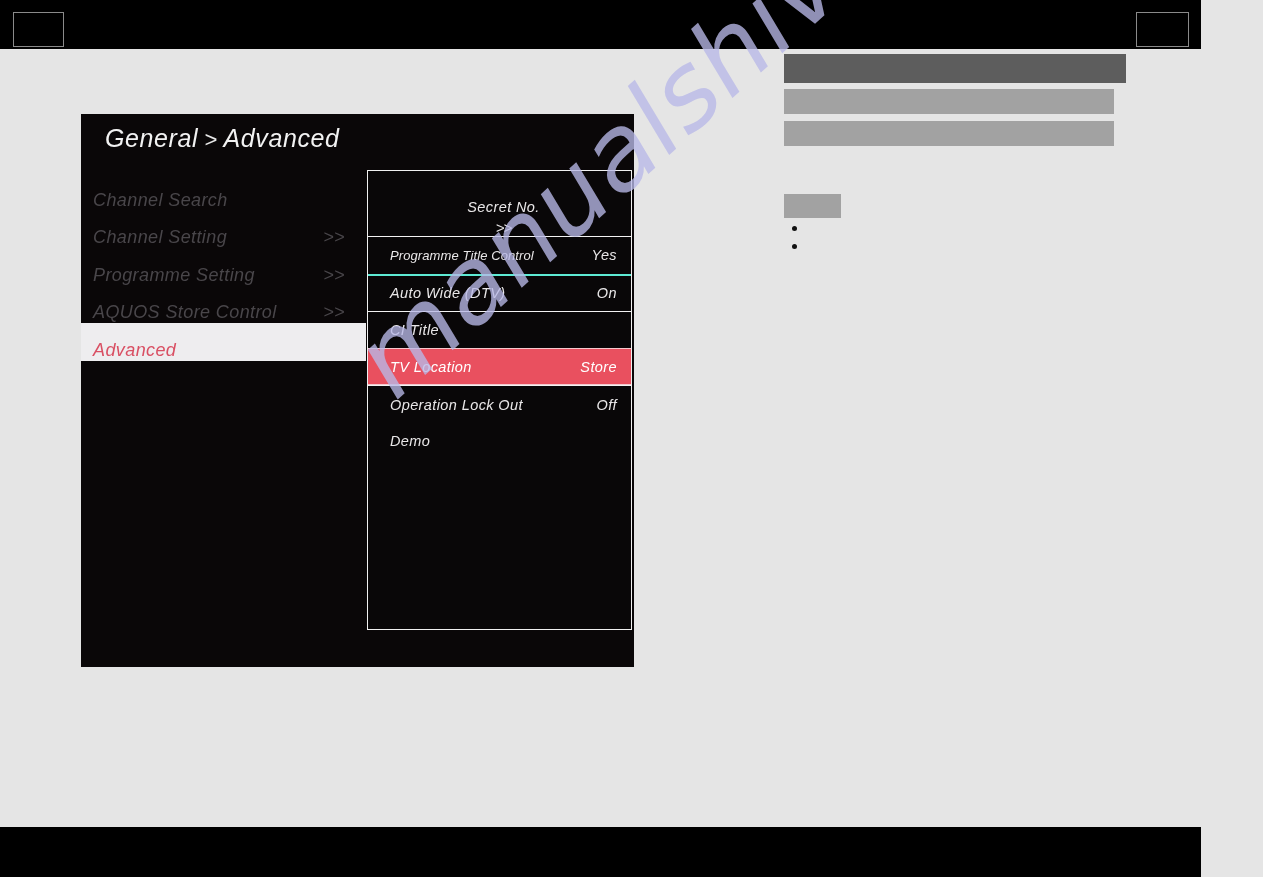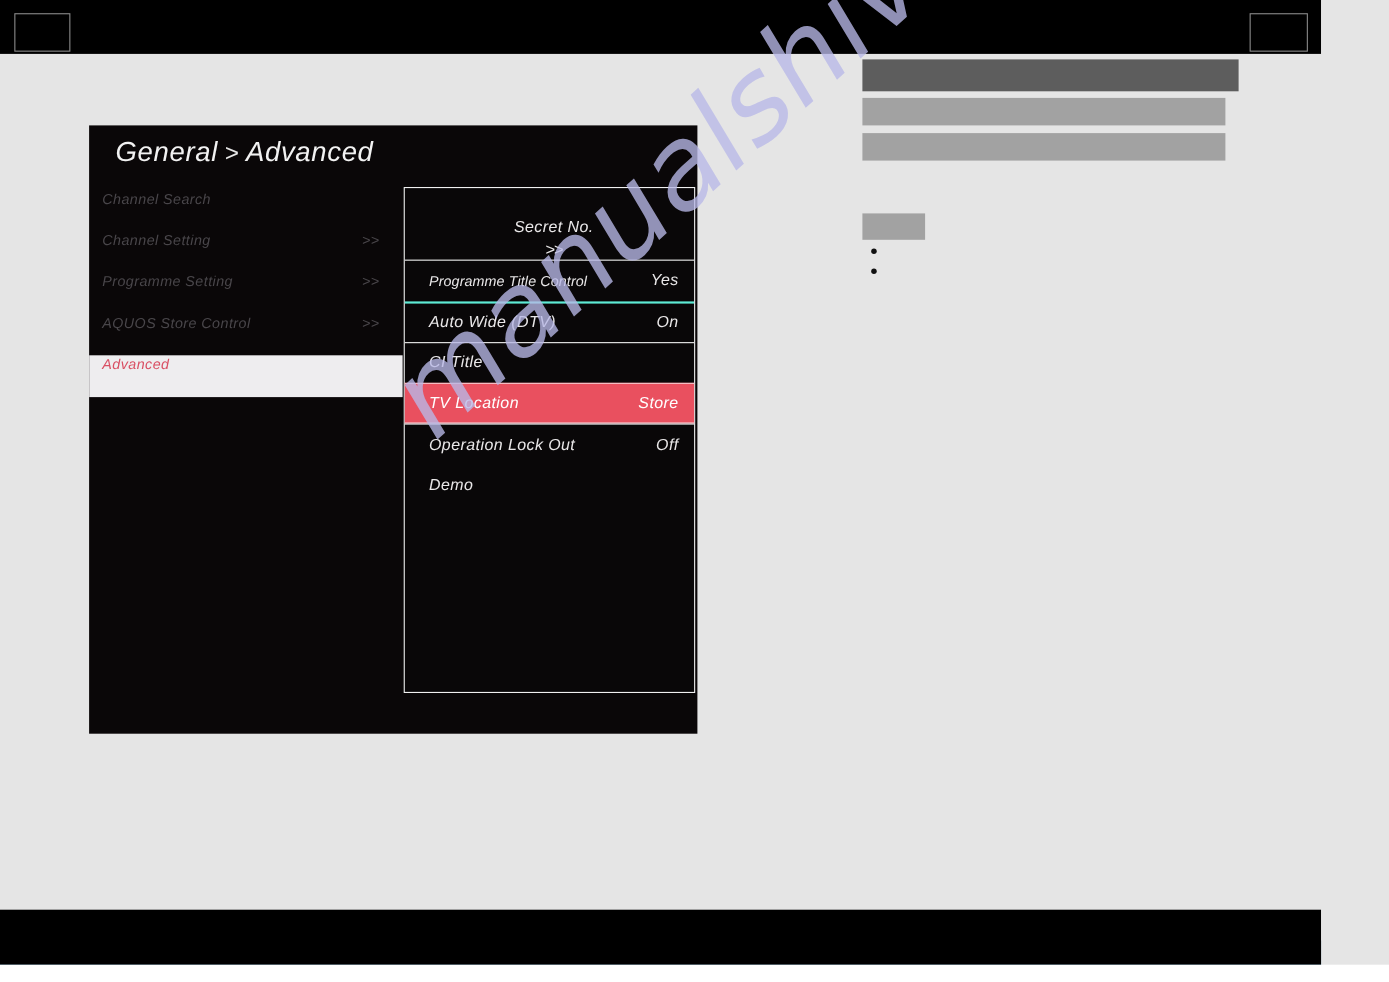--- a/index.html
+++ b/index.html
@@ -104,26 +104,26 @@
   .osd-left {
     position: absolute;
     left: 0;
     top: 59px;
     width: 553px;
   }
   .lrow {
     position: relative;
     height: 37.6px;
     display: flex;
-    align-items: flex-start;
+    align-items: flex-end;
     padding: 0 21px 0 12px;
     box-sizing: border-box;
     width: 285px;
     color: #49464a;
-    font-size: 13px;
+    font-size: 18px;
     letter-spacing: 0.4px;
   }
   .lrow .lname { flex: 1 1 auto; white-space: nowrap; }
   .lrow .lval  { flex: 0 0 auto; white-space: nowrap; }
   .lrow.wide { width: 553px; }
   .lrow.selected {
     background: #eeedef;
     color: #d94f63;
     width: 285px;
   }

